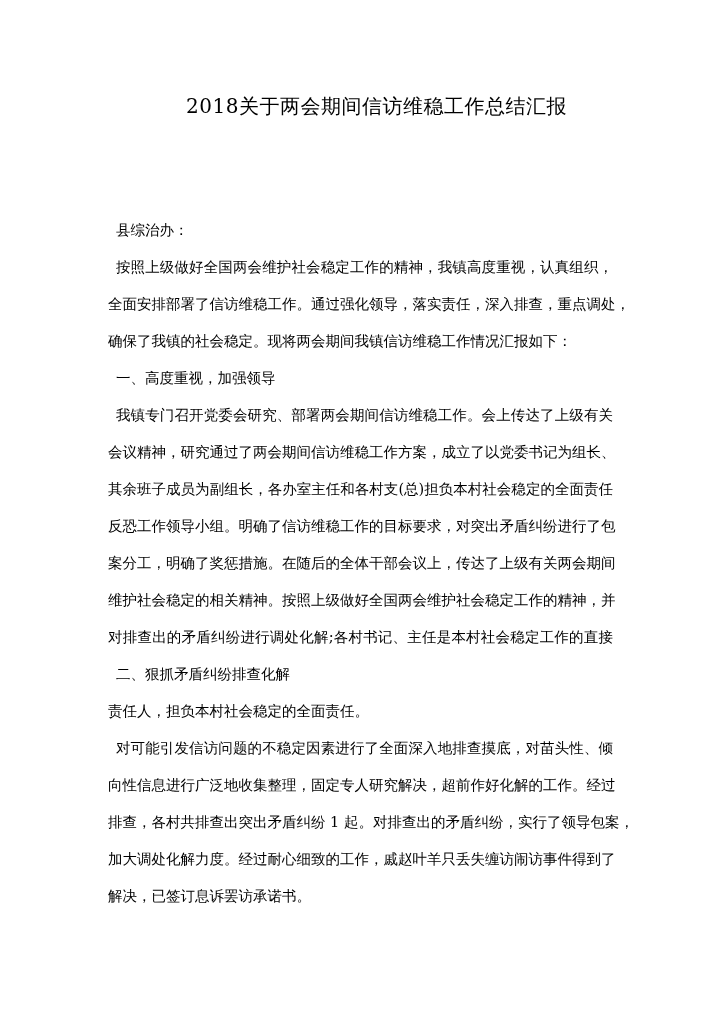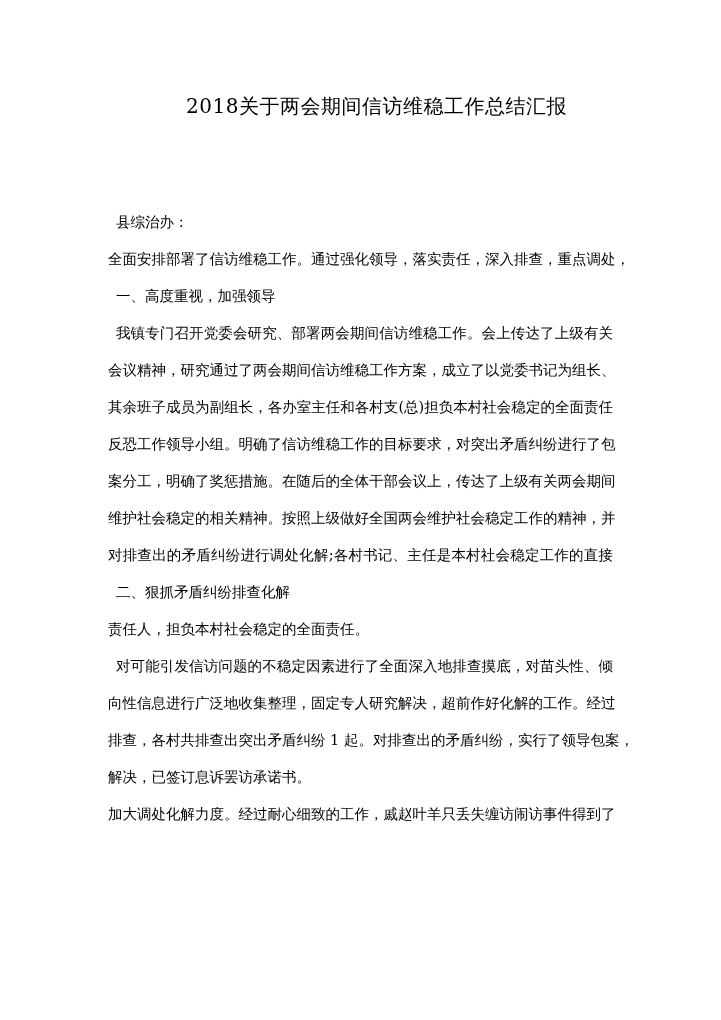--- a/index.html
+++ b/index.html
@@ -1,41 +1,43 @@
 <!DOCTYPE html>
 <html><head>
 <meta charset="utf-8">
 <style>
   html, body { margin: 0; padding: 0; background: #ffffff; }
   body { width: 721px; height: 1020px; overflow: hidden; position: relative;
          font-family: "DejaVu Serif", "Liberation Serif", serif; color: #000; }
   .title { position: absolute; left: 0; top: 88px; width: 721px; text-align: center;
            font-size: 20px; line-height: 36px; letter-spacing: 0.5px; margin-left: 16px; }
-  .body { position: absolute; left: 108px; top: 204px; width: 505px; }
+  .body { position: absolute; left: 108px; top: 212px; width: 505px; }
   .line { height: 37px; line-height: 37px; font-size: 14.5px; white-space: nowrap;
           text-align: justify; text-align-last: justify; }
   .line.last { text-align-last: left; }
   .indent { padding-left: 8px; }
 </style>
 </head>
 <body>
 
 <div class="title">2018关于两会期间信访维稳工作总结汇报</div>
 
 <div class="body">
   <div class="line indent last">县综治办：</div>
+  <div class="line indent">按照上级做好全国两会维护社会稳定工作的精神，我镇高度重视，认真组织，</div>
   <div class="line">全面安排部署了信访维稳工作。通过强化领导，落实责任，深入排查，重点调处，</div>
+  <div class="line last">确保了我镇的社会稳定。现将两会期间我镇信访维稳工作情况汇报如下：</div>
   <div class="line indent last">一、高度重视，加强领导</div>
   <div class="line indent">我镇专门召开党委会研究、部署两会期间信访维稳工作。会上传达了上级有关</div>
   <div class="line">会议精神，研究通过了两会期间信访维稳工作方案，成立了以党委书记为组长、</div>
   <div class="line">其余班子成员为副组长，各办室主任和各村支(总)担负本村社会稳定的全面责任</div>
   <div class="line">反恐工作领导小组。明确了信访维稳工作的目标要求，对突出矛盾纠纷进行了包</div>
   <div class="line">案分工，明确了奖惩措施。在随后的全体干部会议上，传达了上级有关两会期间</div>
   <div class="line">维护社会稳定的相关精神。按照上级做好全国两会维护社会稳定工作的精神，并</div>
   <div class="line">对排查出的矛盾纠纷进行调处化解;各村书记、主任是本村社会稳定工作的直接</div>
   <div class="line indent last">二、狠抓矛盾纠纷排查化解</div>
   <div class="line last">责任人，担负本村社会稳定的全面责任。</div>
   <div class="line indent">对可能引发信访问题的不稳定因素进行了全面深入地排查摸底，对苗头性、倾</div>
   <div class="line">向性信息进行广泛地收集整理，固定专人研究解决，超前作好化解的工作。经过</div>
   <div class="line">排查，各村共排查出突出矛盾纠纷 1 起。对排查出的矛盾纠纷，实行了领导包案，</div>
+  <div class="line">加大调处化解力度。经过耐心细致的工作，戚赵叶羊只丢失缠访闹访事件得到了</div>
   <div class="line last">解决，已签订息诉罢访承诺书。</div>
-  <div class="line">加大调处化解力度。经过耐心细致的工作，戚赵叶羊只丢失缠访闹访事件得到了</div>
 </div>
 
 </body></html>

